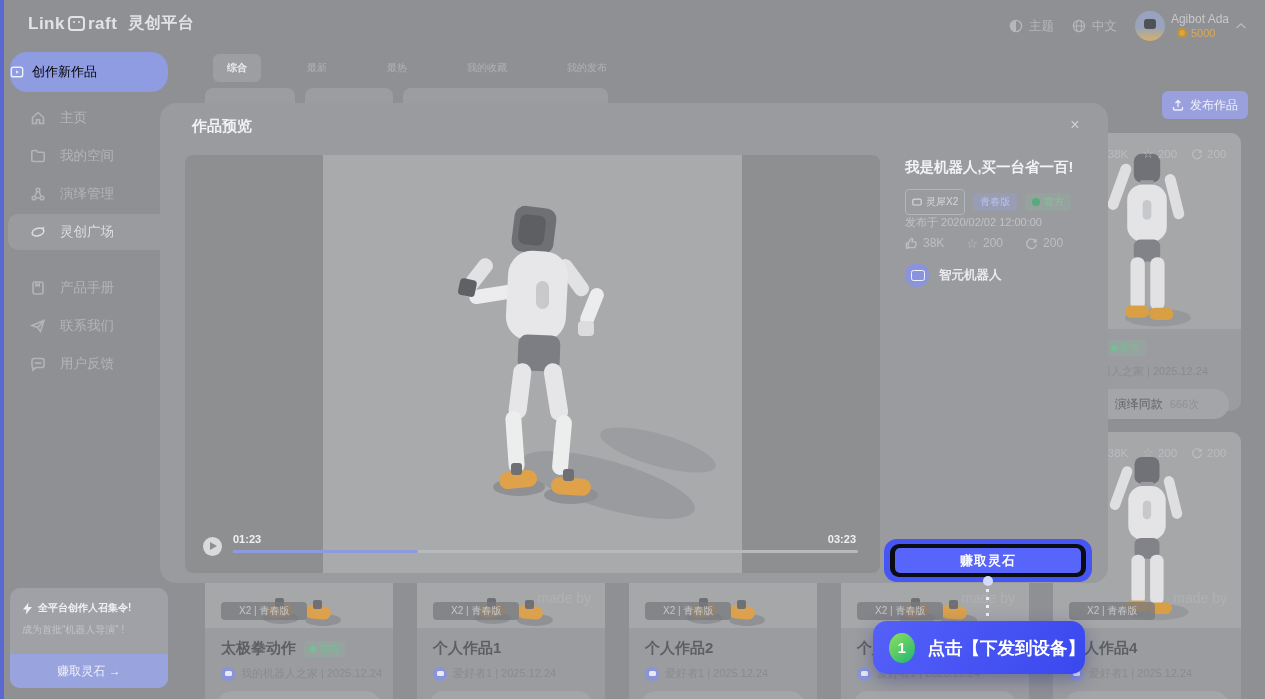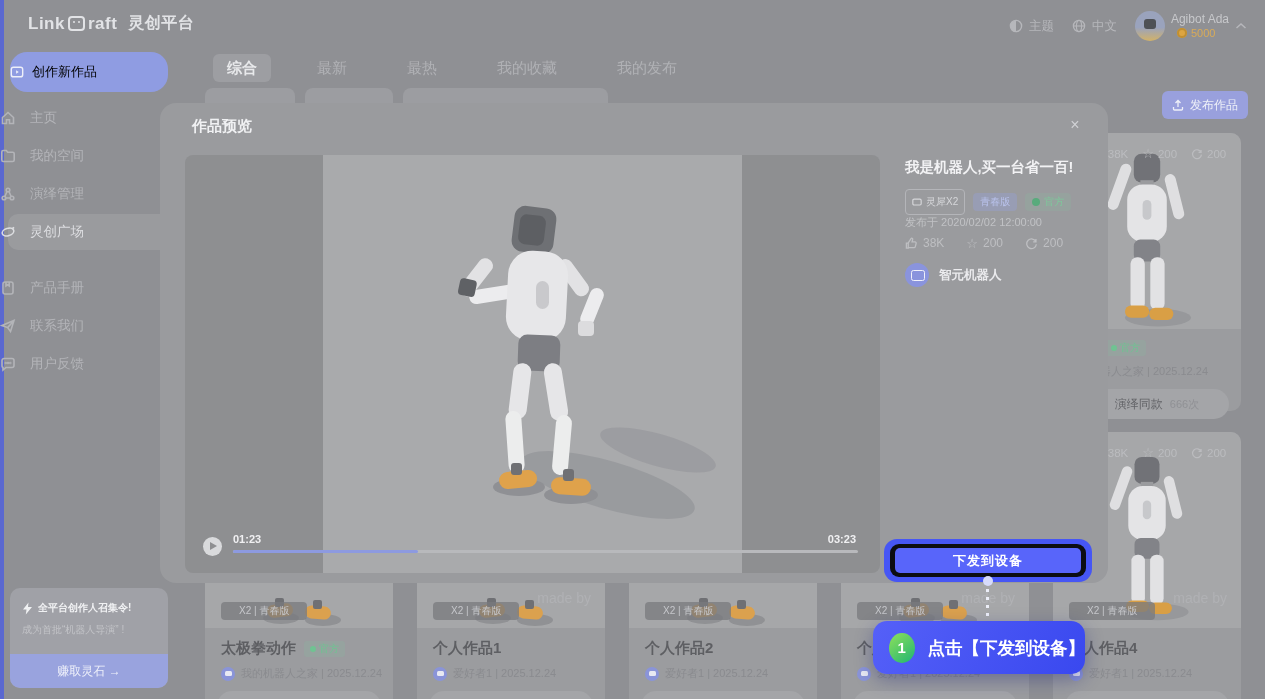--- a/index.html
+++ b/index.html
@@ -28,37 +28,37 @@
   .uname { color:#c7c8cb; font-size:12px; line-height:1.2; }
   .upoints { display:flex; align-items:center; gap:4px; color:#d9ab58; font-size:11px;padding-left:6px; }
   .coin { width:10px; height:10px; border-radius:50%; background:#dda541; box-shadow:inset 0 0 0 2px #c08f33; display:inline-block; }
 
   
   .create-btn { left:10px; top:52px; width:158px; height:40px; border-radius:17px;
                 background:#8f9ce2; color:#000000; font-size:13px;
                 display:flex; align-items:center; gap:8px; }
   .nav { left:0; top:99px; width:200px; }
   .nav-item { position:relative; height:38px; display:flex; align-items:center; gap:14px;
-              color:#b3b4b8; font-size:13.5px; }
+              padding-left:30px; color:#b3b4b8; font-size:13.5px; }
   .nav-item.active { color:#dcdde0; }
   .nav-item.active::before { content:""; position:absolute; left:8px; right:30px; top:1px; bottom:1px;
               background:rgba(255,255,255,.10); border-radius:10px; }
   .nav-item > * { position:relative; }
   .nav-gap { height:18px; }
   .nav svg { width:16px; height:16px; stroke:#b3b4b8; fill:none; stroke-width:1.6; flex:0 0 16px; }
   .nav-item.active svg { stroke:#dcdde0; }
 
   .promo { left:10px; top:588px; width:158px; height:100px; border-radius:10px; background:#a0a1a7; overflow:hidden; }
   .promo-title { display:flex; gap:5px; align-items:center; margin:13px 12px 0; color:#f0f1f3; font-size:10px; font-weight:bold; }
   .promo-sub { margin:8px 12px 0; color:#c2c3c7; font-size:10px; }
   .promo-cta { position:absolute; left:0; bottom:0; width:100%; height:34px; background:#99a3de;
                color:#eef0fa; font-size:12px; display:flex; align-items:center; justify-content:center; }
 
   
-  .tabs { left:213px; top:54px; display:flex; align-items:center; gap:32px; color:#b0b1b5; font-size:15px; }
+  .tabs { left:213px; top:54px; display:flex; align-items:center; gap:32px; color:#b0b1b5; font-size:10px; }
   .tab { height:28px; display:flex; align-items:center; padding:0 14px; }
   .tab.active { background:#9d9ea2; border-radius:6px; color:#e8e9eb; font-weight:bold; }
   .filter { top:88px; height:42px; border-radius:8px; background:#9c9da1; }
   .publish-btn { left:1162px; top:91px; width:86px; height:28px; border-radius:6px; background:#99a0dd;
                  color:#eef0f8; font-size:12px; display:flex; align-items:center; justify-content:center; gap:6px; }
 
   
   .card { position:absolute; width:188px; border-radius:10px; background:#9b9c9f; }
   .card-img { position:relative; width:188px; height:196px; background:#a6a7a9; border-radius:10px 10px 0 0; overflow:hidden; }
   .img-stats { position:absolute; top:14px; left:0; width:100%; display:flex; justify-content:center; gap:14px;
@@ -555,21 +555,21 @@
         </span>
     </div>
     <div class="abs mi-author">
       <span class="mi-av"></span>
       <span>智元机器人</span>
     </div>
   </div>
 
   <div class="abs hl-ring"></div>
   <div class="abs hl-frame"></div>
-  <div class="abs hl-btn">下发到设备</div>
+  <div class="abs hl-btn">赚取灵石</div>
   <div class="abs hl-dot"></div>
   <div class="abs hl-line"></div>
   <div class="abs tooltip">
     <span class="step-circle">1</span>
     <span class="tooltip-label">点击【下发到设备】</span>
   </div>
 
 </div>
 
 </body></html>

